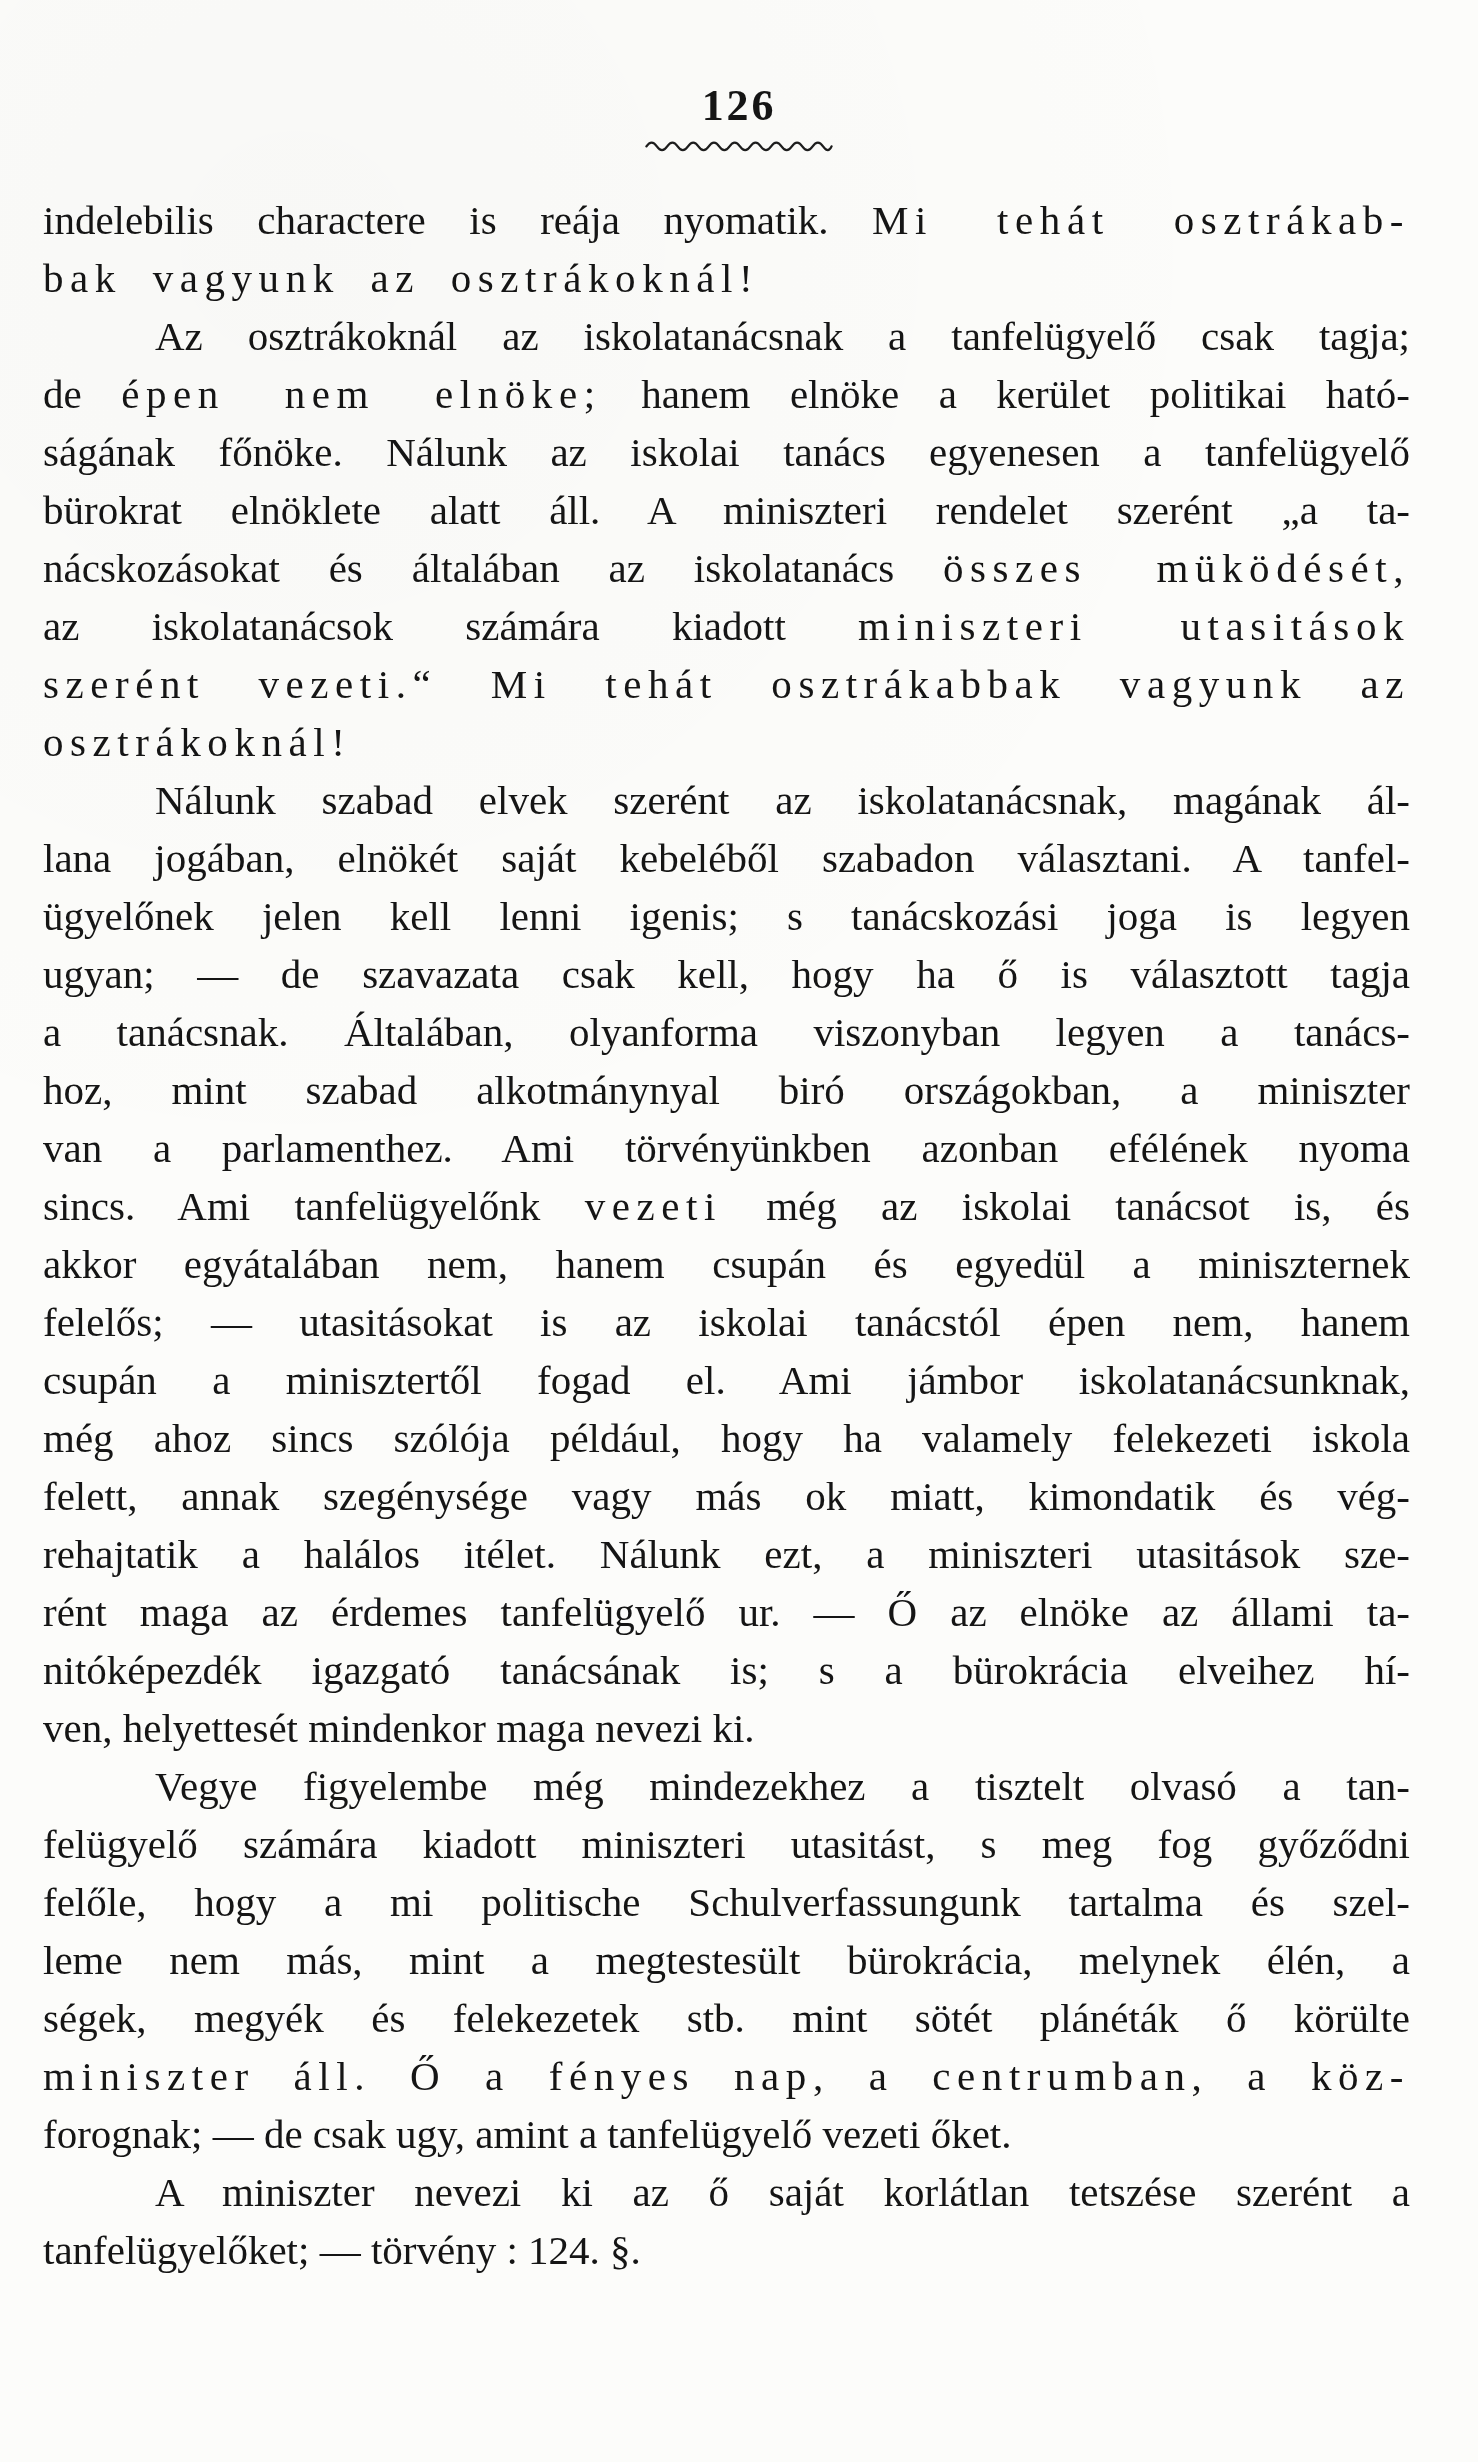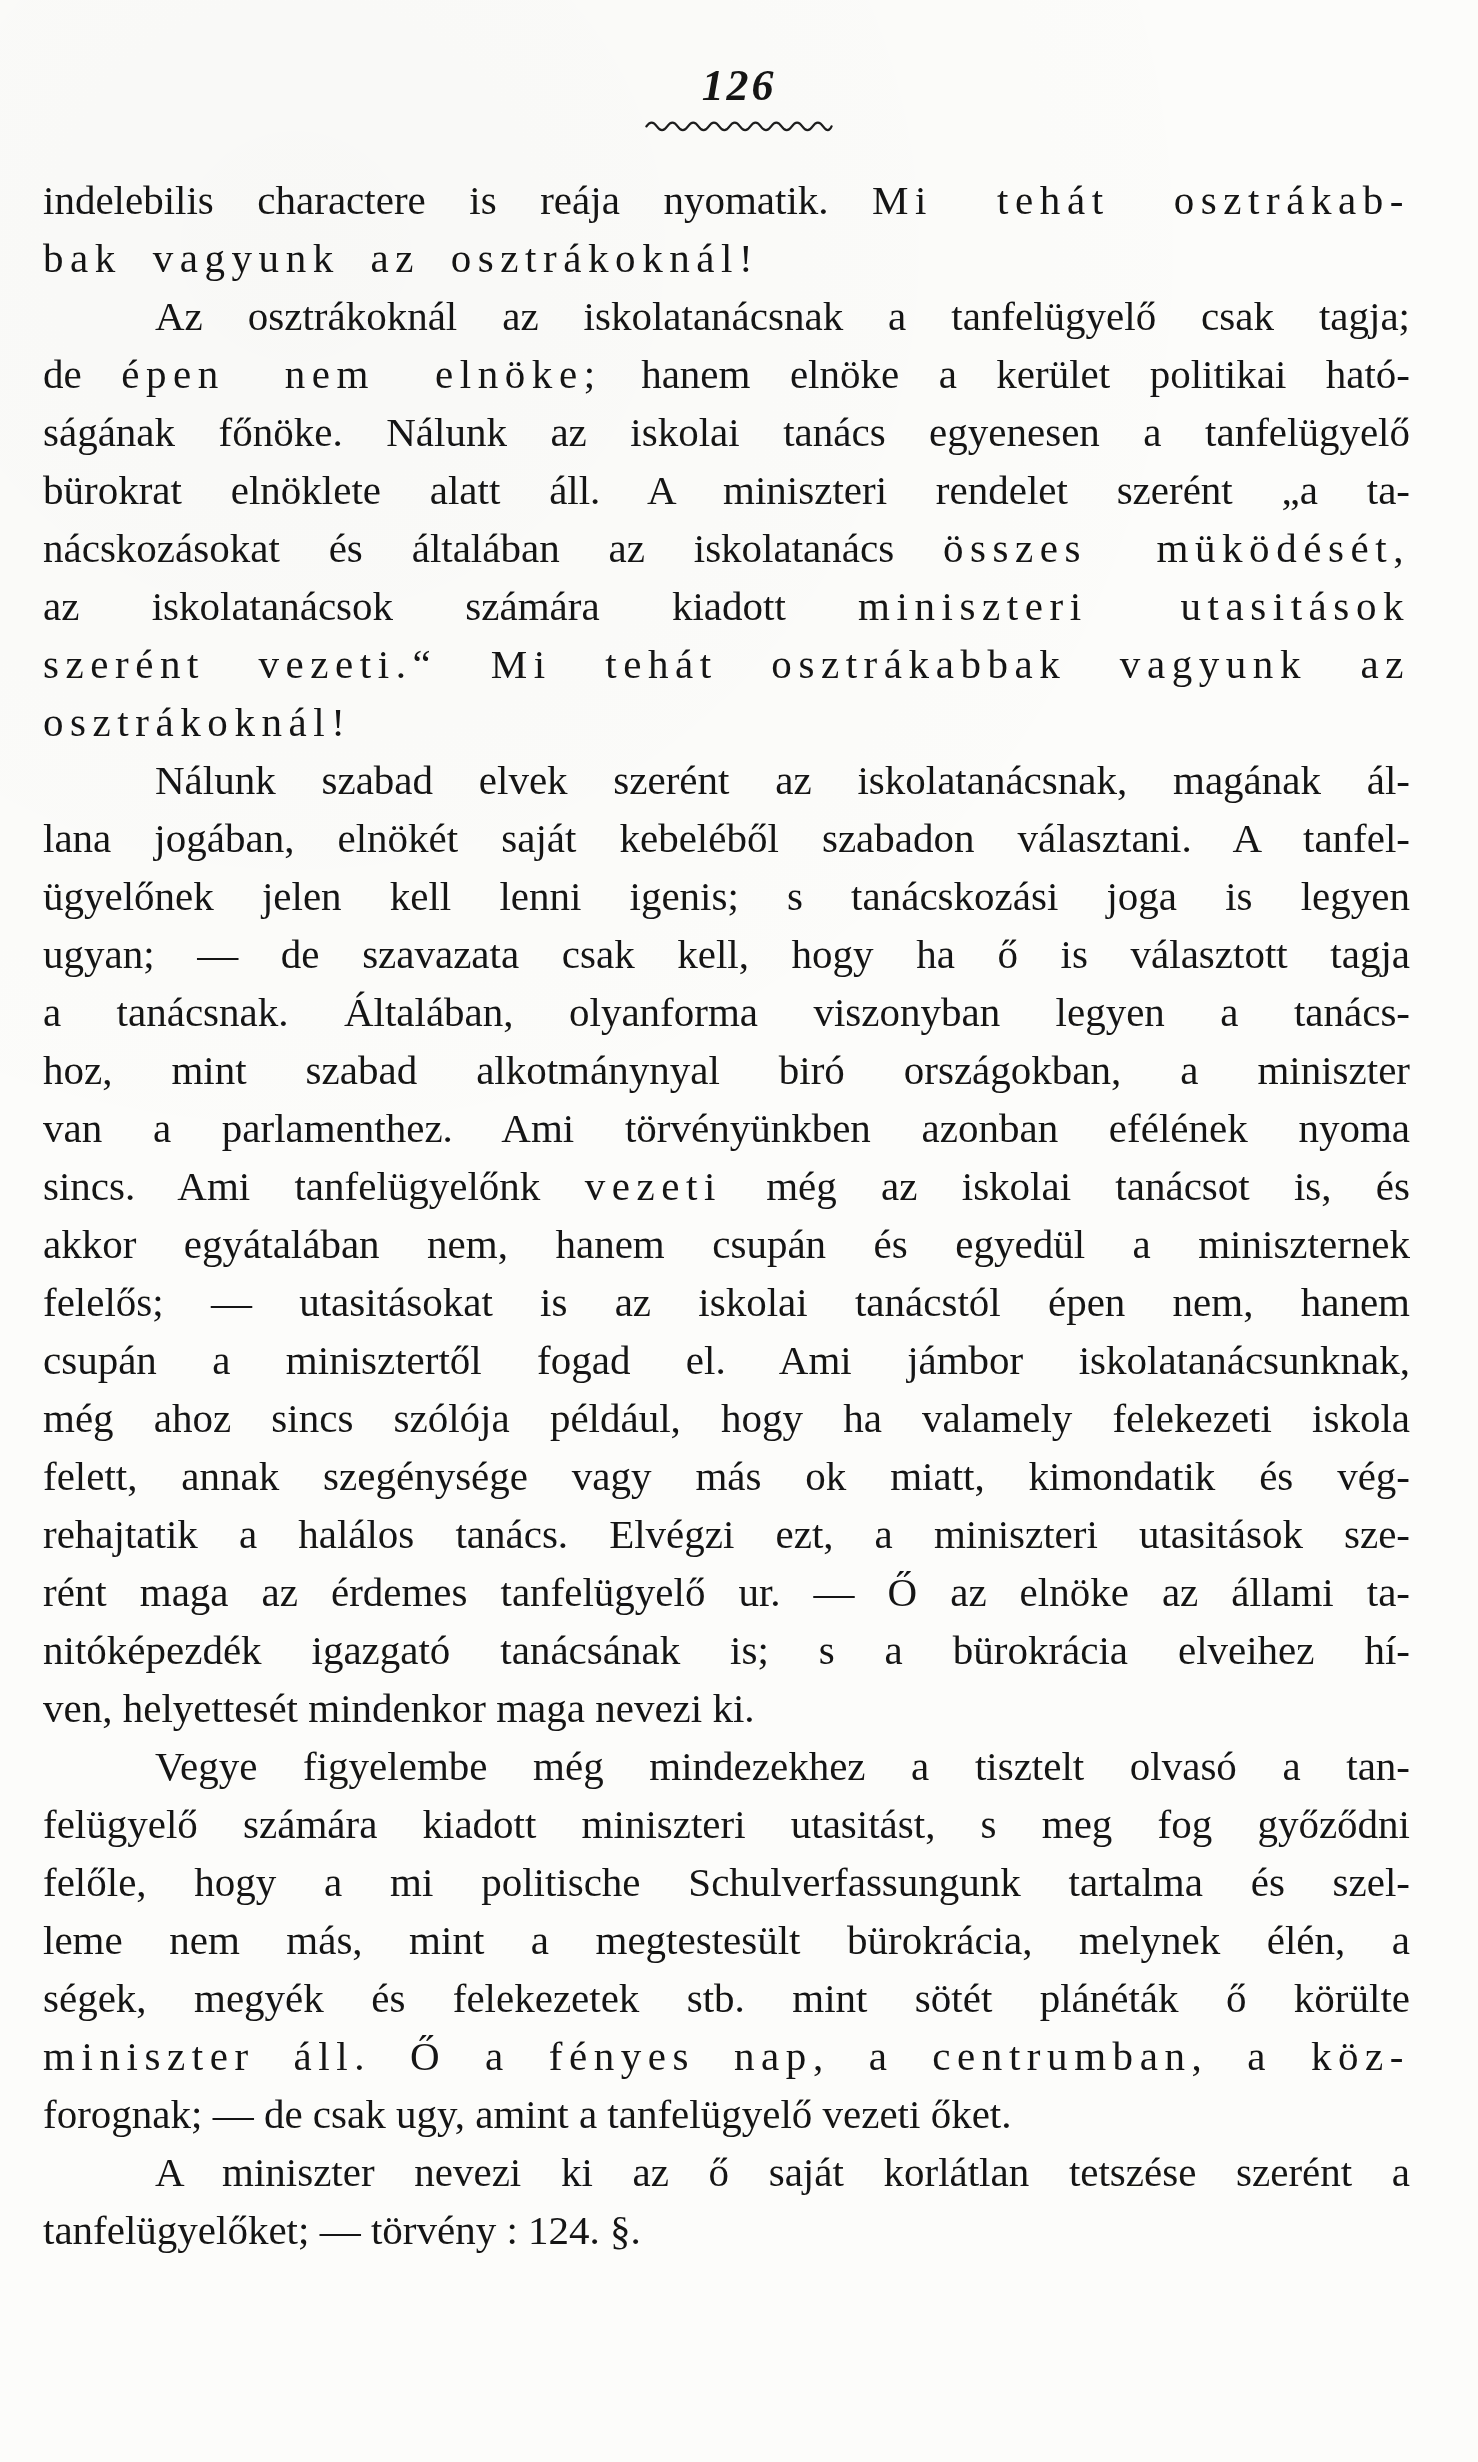--- a/index.html
+++ b/index.html
@@ -13,23 +13,22 @@
   .sheet {
     position: relative;
     width: 1478px;
     height: 2462px;
     overflow: hidden;
     background:
       radial-gradient(circle at 20% 10%, rgba(0,0,0,0.015), transparent 40%),
       #fcfcfa;
   }
   .page-header {
-    padding-top: 64px;
+    padding-top: 84px;
     text-align: center;
-    font-style: italic;
   }
   .page-number {
     font-size: 44px;
     font-weight: bold;
     letter-spacing: 2.9px;
     line-height: 1;
   }
   .ornament-wrap { margin-top: 7.6px; line-height: 0; }
   .text-block {
     margin: 38px 68px 0 43px; 
@@ -89,21 +88,21 @@
         <div class="line"><span>ugyan; — de szavazata csak kell, hogy ha ő is választott tagja</span></div>
         <div class="line"><span>a tanácsnak. Általában, olyanforma viszonyban legyen a tanács-</span></div>
         <div class="line"><span>hoz, mint szabad alkotmánynyal biró országokban, a miniszter</span></div>
         <div class="line"><span>van a parlamenthez. Ami törvényünkben azonban efélének nyoma</span></div>
         <div class="line"><span>sincs. Ami tanfelügyelőnk </span><span class="sp">vezeti</span><span> még az iskolai tanácsot is, és</span></div>
         <div class="line"><span>akkor egyátalában nem, hanem csupán és egyedül a miniszternek</span></div>
         <div class="line"><span>felelős; — utasitásokat is az iskolai tanácstól épen nem, hanem</span></div>
         <div class="line"><span>csupán a minisztertől fogad el. Ami jámbor iskolatanácsunknak,</span></div>
         <div class="line"><span>még ahoz sincs szólója például, hogy ha valamely felekezeti iskola</span></div>
         <div class="line"><span>felett, annak szegénysége vagy más ok miatt, kimondatik és vég-</span></div>
-        <div class="line"><span>rehajtatik a halálos tanács. Elvégzi ezt, a miniszteri utasitások sze-</span></div>
+        <div class="line"><span>rehajtatik a halálos itélet. Nálunk ezt, a miniszteri utasitások sze-</span></div>
         <div class="line"><span>rént maga az érdemes tanfelügyelő ur. — Ő az elnöke az állami ta-</span></div>
         <div class="line"><span>nitóképezdék igazgató tanácsának is; s a bürokrácia elveihez hí-</span></div>
         <div class="line short"><span>ven, helyettesét mindenkor maga nevezi ki.</span></div>
       </div>
       <div class="paragraph">
         <div class="line indent"><span>Vegye figyelembe még mindezekhez a tisztelt olvasó a tan-</span></div>
         <div class="line"><span>felügyelő számára kiadott miniszteri utasitást, s meg fog győződni</span></div>
         <div class="line"><span>felőle, hogy a mi politische Schulverfassungunk tartalma és szel-</span></div>
         <div class="line"><span>leme nem más, mint a megtestesült bürokrácia, melynek élén, a</span></div>
         <div class="line"><span>ségek, megyék és felekezetek stb. mint sötét plánéták ő körülte</span></div>

